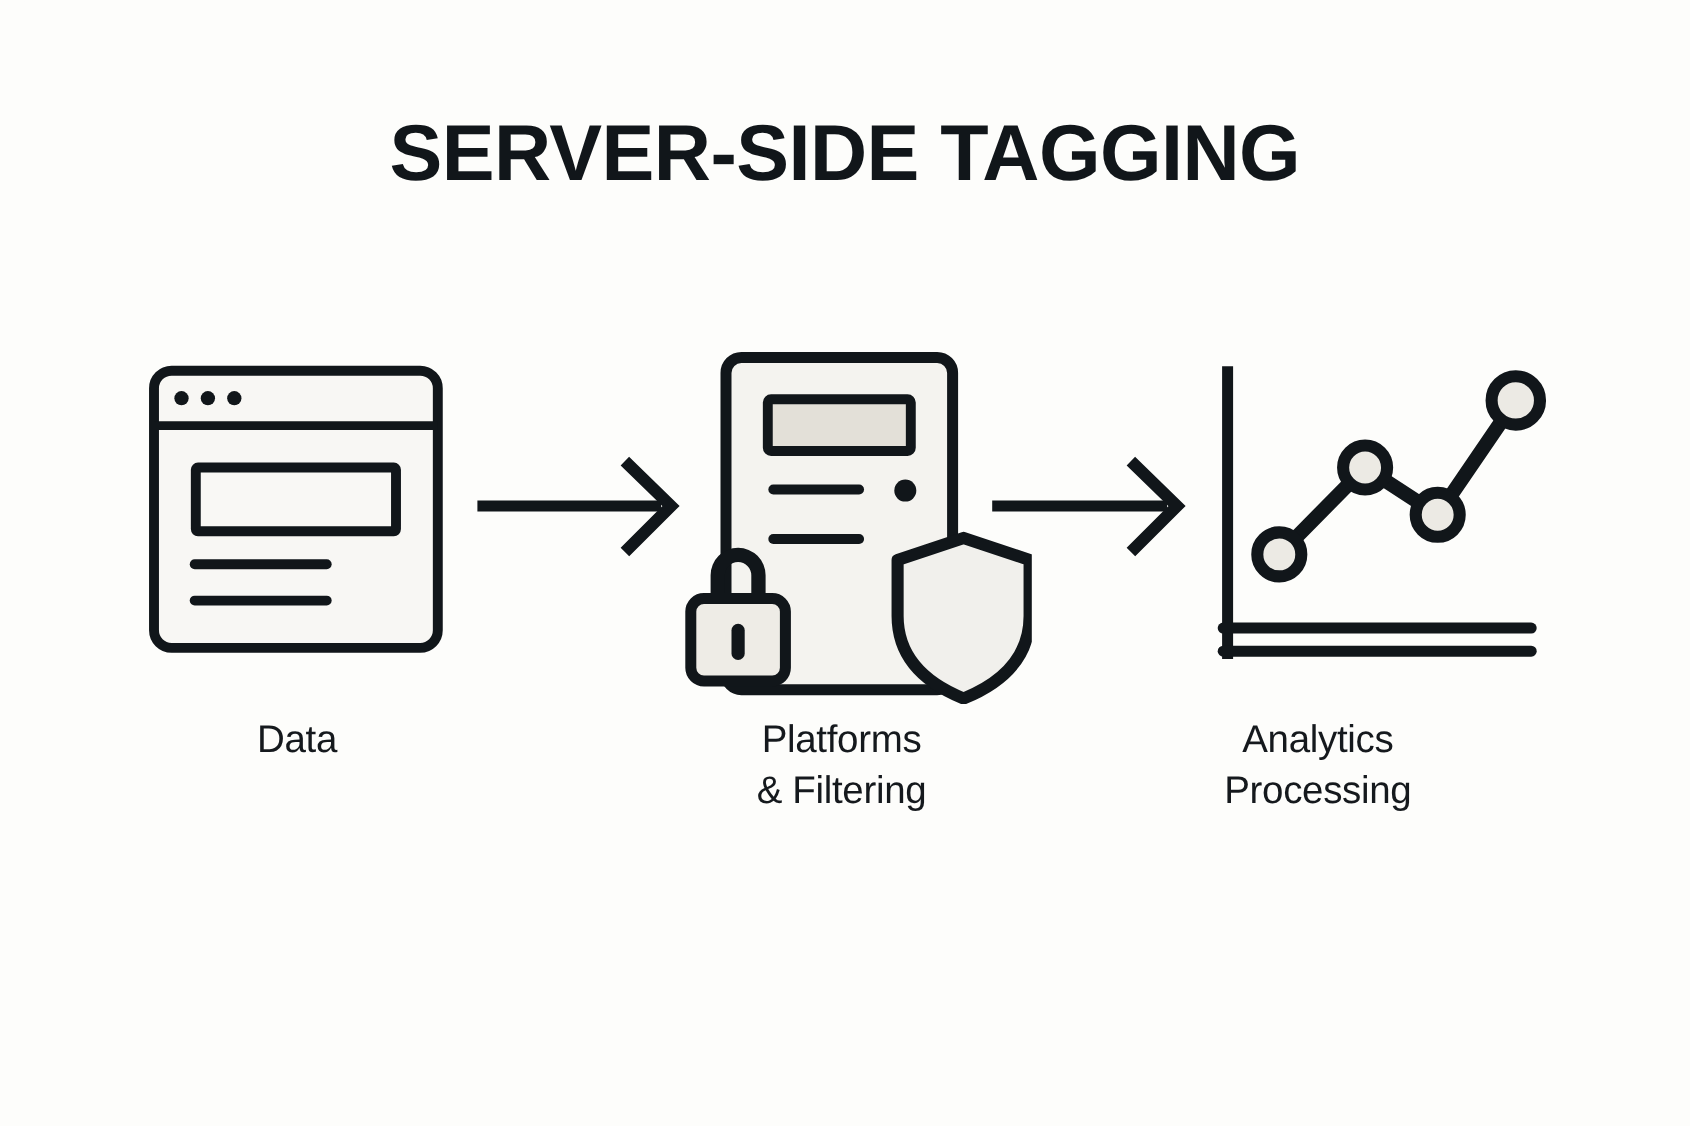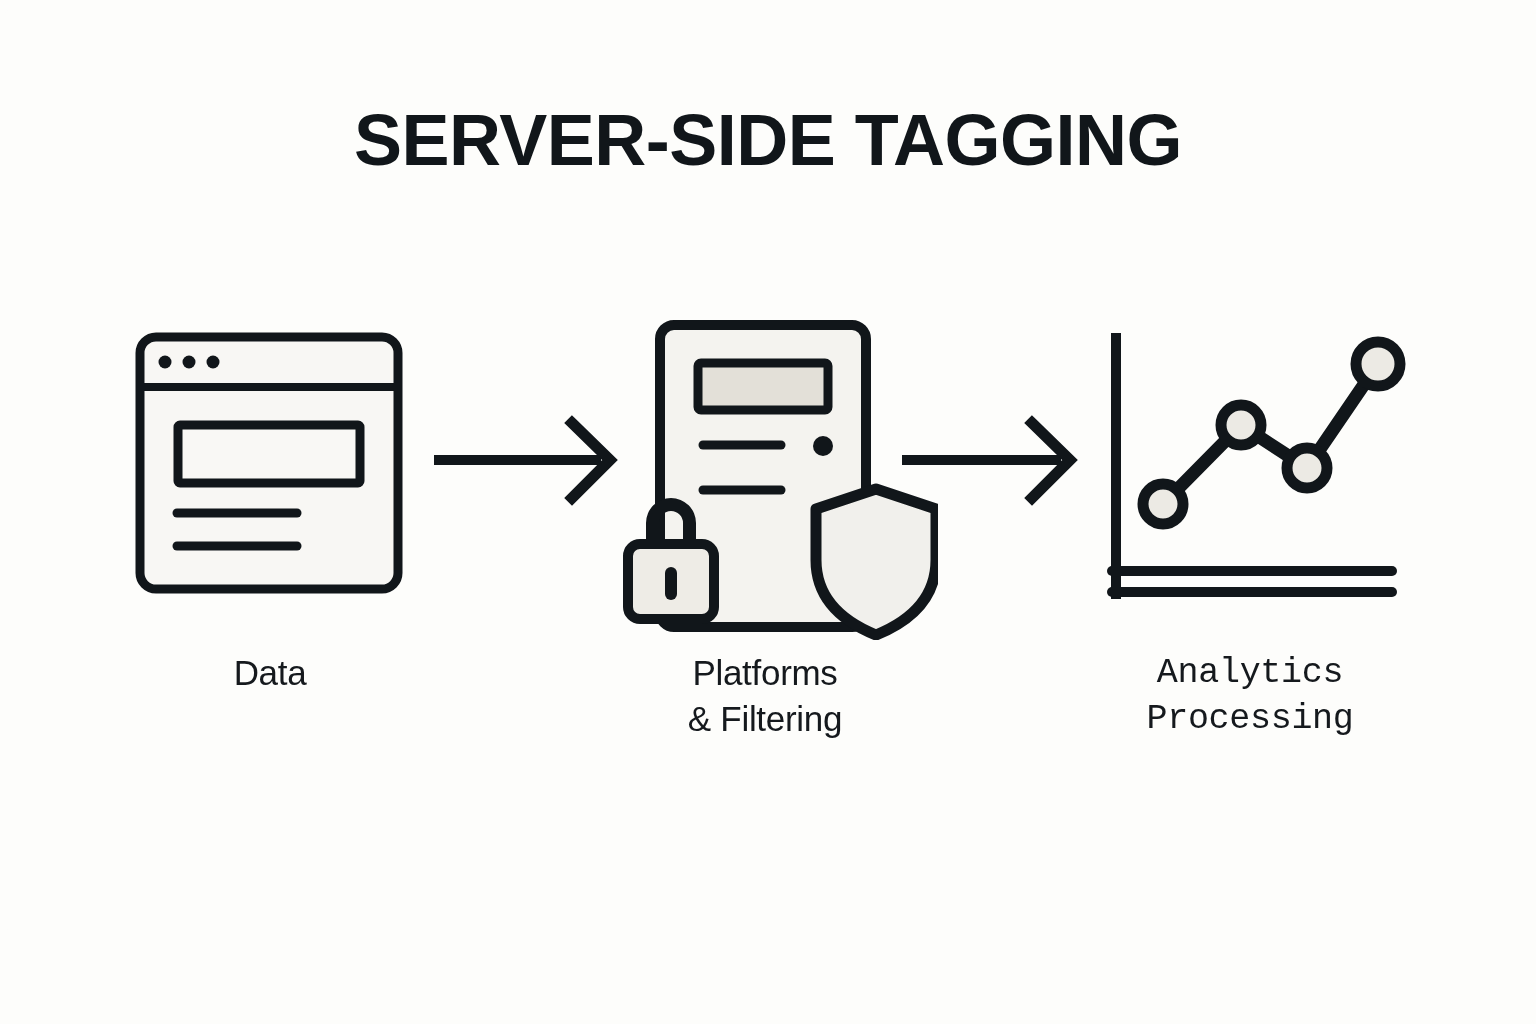--- a/index.html
+++ b/index.html
@@ -81,21 +81,21 @@
     font-weight: 400;
     line-height: 1.32;
     color: #15191d;
     font-family: "Liberation Sans", sans-serif;
     letter-spacing: -0.3px;
   }
   .stage-label .l2 { display: block; }
 
   #label-capture   { left: 110px;  width: 320px; }
   #label-process   { left: 555px;  width: 420px; }
-  #label-analytics { left: 1085px; width: 330px; font-family: Liberation Mono, monospace; }
+  #label-analytics { left: 1033px; width: 330px; }
 </style>
 </head>
 <body>
 
 <div id="canvas">
 
   <div id="title">SERVER-SIDE TAGGING</div>
 
   <div id="flow">
 

